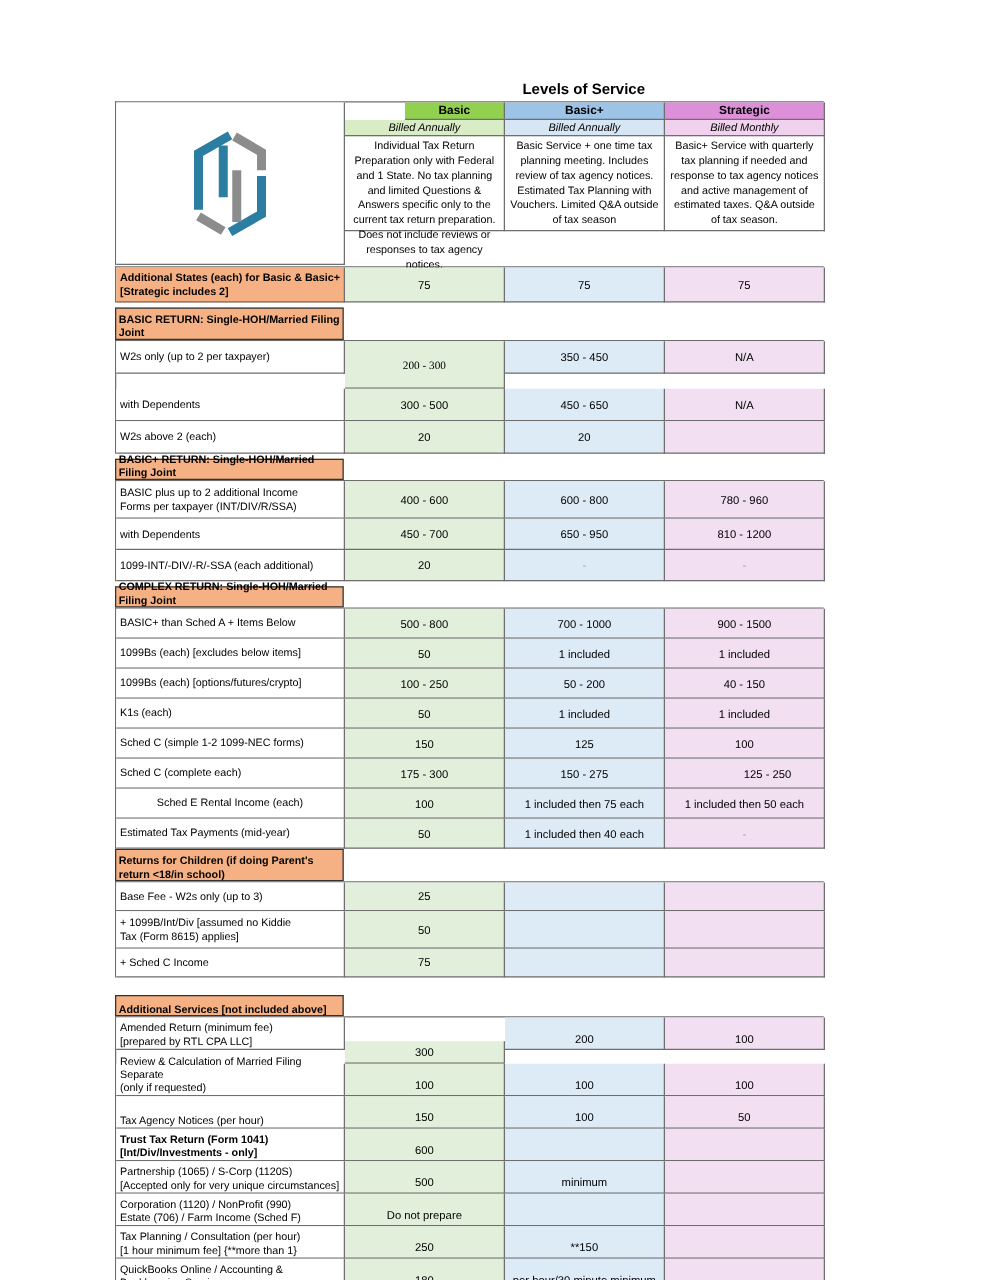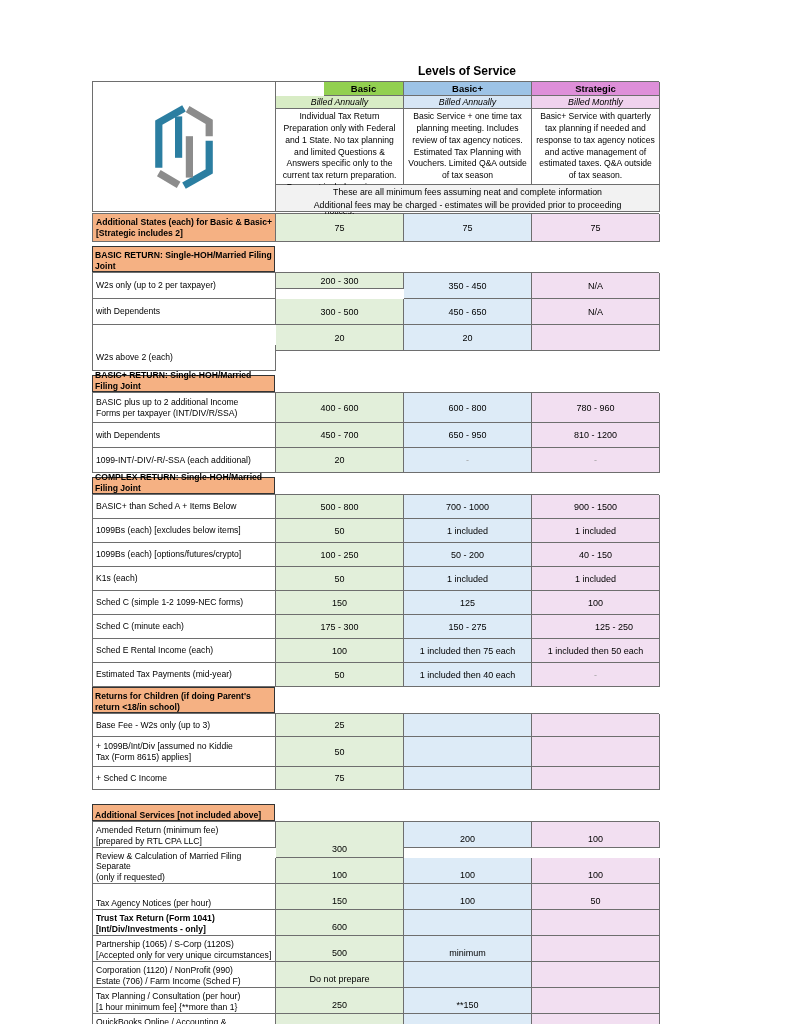--- a/index.html
+++ b/index.html
@@ -75,50 +75,46 @@
       </div>
       <div class="head c0h">Basic</div>
       <div class="head c1h">Basic+</div>
       <div class="head c2h">Strategic</div>
       <div class="billed c0b">Billed Annually</div>
       <div class="billed c1b">Billed Annually</div>
       <div class="billed c2b">Billed Monthly</div>
       <div class="desc">Individual Tax Return Preparation only with Federal and 1 State. No tax planning and limited Questions &amp; Answers specific only to the current tax return preparation. Does not include reviews or responses to tax agency notices.</div>
       <div class="desc">Basic Service + one time tax planning meeting. Includes review of tax agency notices. Estimated Tax Planning with Vouchers. Limited Q&amp;A outside of tax season</div>
       <div class="desc">Basic+ Service with quarterly tax planning if needed and response to tax agency notices and active management of estimated taxes. Q&amp;A outside of tax season.</div>
-      <div class="notes">
-        <div>These are all minimum fees assuming neat and complete information</div>
-        <div>Additional fees may be charged - estimates will be provided prior to proceeding</div>
-      </div>
     </div>
 
     <div class="grid addl-grid">
       <div class="addl-lbl">Additional States (each) for Basic &amp; Basic+ [Strategic includes 2]</div>
       <div class="val c0">75</div>
       <div class="val c1">75</div>
       <div class="val c2">75</div>
     </div>
 
     <div id="sections">
         <div class="sec s0">
           <div class="sec-header">BASIC RETURN: Single-HOH/Married Filing Joint</div>
           <div class="grid sec-grid">
             <div class="lbl" style="height: 26px;">
               <div>W2s only (up to 2 per taxpayer)</div>
             </div>
-            <div class="val c0" style="height: 16px;">200 - 300</div>
+            <div class="val c0" style="height: 38px; font-family: Liberation Serif, serif;">200 - 300</div>
             <div class="val c1" style="height: 26px;">350 - 450</div>
             <div class="val c2" style="height: 26px;">N/A</div>
             <div class="lbl" style="height: 26px;">
               <div>with Dependents</div>
             </div>
             <div class="val c0" style="height: 26px;">300 - 500</div>
             <div class="val c1" style="height: 26px;">450 - 650</div>
             <div class="val c2" style="height: 26px;">N/A</div>
-            <div class="lbl" style="height: 26px; margin-top: 20px;">
+            <div class="lbl" style="height: 26px;">
               <div>W2s above 2 (each)</div>
             </div>
             <div class="val c0" style="height: 26px;">20</div>
             <div class="val c1" style="height: 26px;">20</div>
             <div class="val c2" style="height: 26px;"></div>
           </div>
         </div>
         <div class="sec s1">
           <div class="sec-header">BASIC+ RETURN: Single-HOH/Married Filing Joint</div>
           <div class="grid sec-grid">
@@ -170,26 +166,26 @@
             <div class="val c0" style="height: 24px;">50</div>
             <div class="val c1" style="height: 24px;">1 included</div>
             <div class="val c2" style="height: 24px;">1 included</div>
             <div class="lbl" style="height: 24px;">
               <div>Sched C (simple 1-2 1099-NEC forms)</div>
             </div>
             <div class="val c0" style="height: 24px;">150</div>
             <div class="val c1" style="height: 24px;">125</div>
             <div class="val c2" style="height: 24px;">100</div>
             <div class="lbl" style="height: 24px;">
-              <div>Sched C (minute each)</div>
+              <div>Sched C (complete each)</div>
             </div>
             <div class="val c0" style="height: 24px;">175 - 300</div>
             <div class="val c1" style="height: 24px;">150 - 275</div>
             <div class="val c2" style="height: 24px; padding-left: 37px;">125 - 250</div>
-            <div class="lbl" style="height: 24px;">
+            <div class="lbl" style="height: 24px; align-items: center;">
               <div>Sched E Rental Income (each)</div>
             </div>
             <div class="val c0" style="height: 24px;">100</div>
             <div class="val c1" style="height: 24px;">1 included then 75 each</div>
             <div class="val c2" style="height: 24px;">1 included then 50 each</div>
             <div class="lbl" style="height: 24px; justify-content: center;">
               <div>Estimated Tax Payments (mid-year)</div>
             </div>
             <div class="val c0" style="height: 24px;">50</div>
             <div class="val c1" style="height: 24px;">1 included then 40 each</div>
@@ -220,21 +216,21 @@
             <div class="val c2" style="height: 23px;"></div>
           </div>
         </div>
         <div class="sec s4">
           <div class="sec-header">Additional Services [not included above]</div>
           <div class="grid sec-grid">
             <div class="lbl" style="height: 26px;">
               <div>Amended Return (minimum fee)</div>
               <div>[prepared by RTL CPA LLC]</div>
             </div>
-            <div class="val c0" style="height: 36px;">300</div>
+            <div class="val c0" style="height: 18px; margin-top: 19px;">300</div>
             <div class="val c1" style="height: 26px;">200</div>
             <div class="val c2" style="height: 26px;">100</div>
             <div class="lbl" style="height: 26px;">
               <div>Review &amp; Calculation of Married Filing  Separate</div>
               <div>(only if requested)</div>
             </div>
             <div class="val c0" style="height: 26px;">100</div>
             <div class="val c1" style="height: 26px;">100</div>
             <div class="val c2" style="height: 26px;">100</div>
             <div class="lbl" style="height: 26px;">

